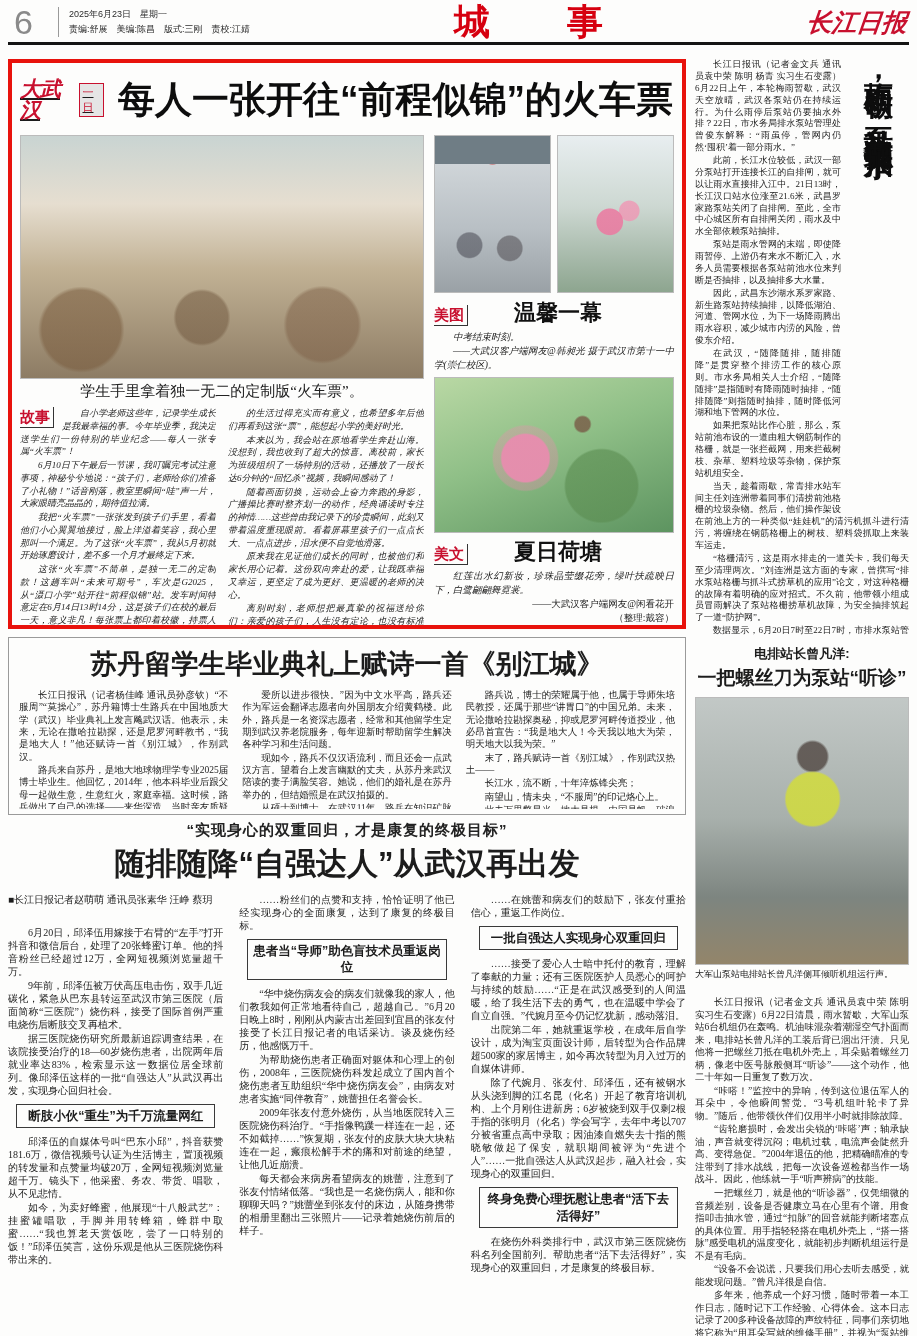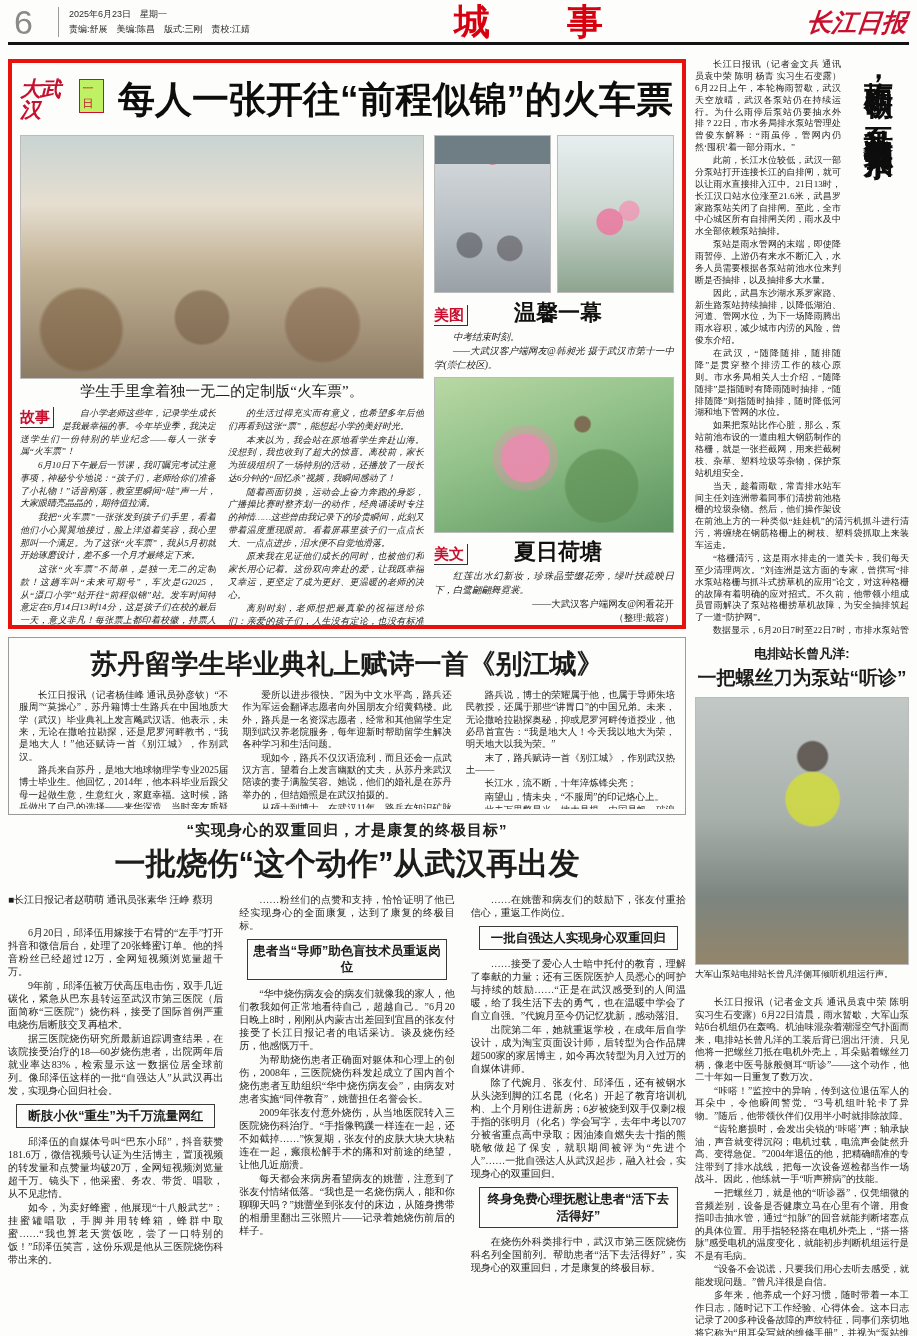--- a/index.html
+++ b/index.html
@@ -20,23 +20,23 @@
   .head-rule { border-top:3px solid #141414; margin:0 8px; }
   
   .content { display:flex; padding:14px 8px 0 8px; gap:9px; }
   .left-region { width:678px; }
   .right-region { width:214px; }
   p { text-indent:2em; margin:0; }
   .jus { text-align:justify; }
   
   .feature-box { border:4px solid #e8120c; height:570px; padding:6px 8px; margin-bottom:8px; overflow:hidden; }
   .feature-head { display:flex; align-items:center; gap:14px; height:62px; margin-bottom:4px; }
-  .feature-logo { width:84px; display:flex; align-items:flex-start; gap:9px; flex-shrink:0; }
+  .feature-logo { width:84px; display:flex; align-items:center; gap:9px; flex-shrink:0;text-decoration:underline; }
   .logo-cal { color:#c8102e; font-weight:bold; font-style:italic; font-size:21px; line-height:1; letter-spacing:-1px; }
-  .logo-day { color:#c8102e; border:1px solid #c8102e; font-size:11px; padding:1px 2px; writing-mode:horizontal-tb; background:#bef264; }
+  .logo-day { color:#c8102e; border:1px solid #c8102e; font-size:11px; padding:1px 2px; writing-mode:horizontal-tb; background:#e5e5e5; }
   .feature-headline { font-family:"Liberation Sans","DejaVu Sans",sans-serif; font-size:37px; font-weight:bold; color:#0d0d0d; white-space:nowrap; letter-spacing:0; }
   .feature-cols { display:flex; gap:10px; }
   .f-left { width:404px; }
   .f-right { flex:1; }
   .photo { width:100%; border:1px solid #bbb; }
   .photo.classroom { height:244px;
     background:
       radial-gradient(circle at 15% 80%, rgba(120,90,60,.55) 0 10%, transparent 11%),
       radial-gradient(circle at 45% 75%, rgba(110,85,60,.5) 0 9%, transparent 10%),
       radial-gradient(circle at 75% 78%, rgba(125,95,70,.5) 0 10%, transparent 11%),
@@ -196,21 +196,21 @@
               <p>末了，路兵赋诗一首《别江城》，作别武汉热土——</p>
               <p>长江水，流不断，十年淬炼锋尖亮；</p>
               <p>南望山，情未央，“不服周”的印记烙心上。</p>
               <p>此去万里擎星光，地大是根，中国是帆，破浪自有磅礴力！</p>
             </div>
         </div>
       </section>
 
       <section>
         <div class="burn-kicker">“实现身心的双重回归，才是康复的终极目标”</div>
-        <h2 class="burn-headline">一批烧伤“这个动作”从武汉再出发</h2>
+        <h2 class="burn-headline">随排随降“自强达人”从武汉再出发</h2>
         <div class="burn-cols">
           <div class="burn-col">
             <div class="byline">■长江日报记者赵萌萌 通讯员张素华 汪峥 蔡玥</div>
             <div>
                 <p>6月20日，邱泽伍用嫁接于右臂的“左手”打开抖音和微信后台，处理了20张蜂蜜订单。他的抖音粉丝已经超过12万，全网短视频浏览量超千万。</p>
                 <p>9年前，邱泽伍被万伏高压电击伤，双手几近碳化，紧急从巴东县转运至武汉市第三医院（后面简称“三医院”）烧伤科，接受了国际首例严重电烧伤后断肢交叉再植术。</p>
                 <p>据三医院烧伤研究所最新追踪调查结果，在该院接受治疗的18—60岁烧伤患者，出院两年后就业率达83%，检索显示这一数据位居全球前列。像邱泽伍这样的一批“自强达人”从武汉再出发，实现身心回归社会。</p>
               </div>
             <div class="subhead">断肢小伙“重生”为千万流量网红</div>
             <div>

